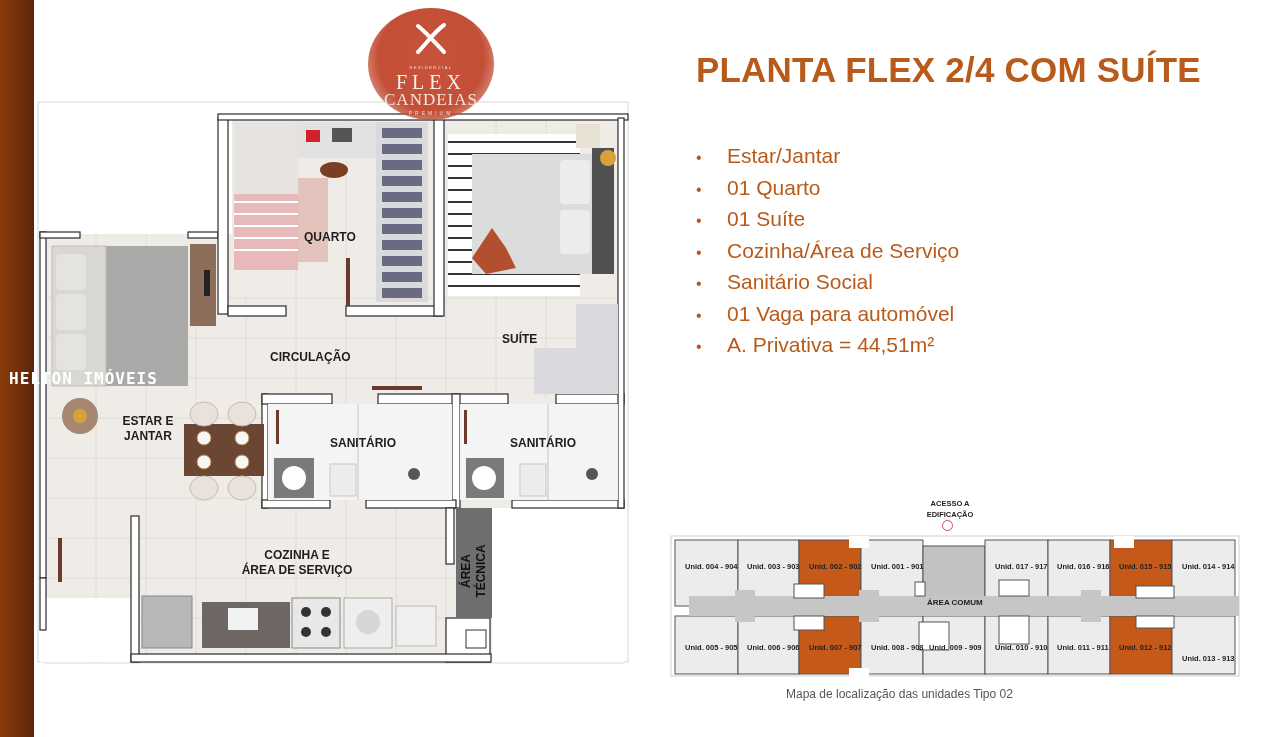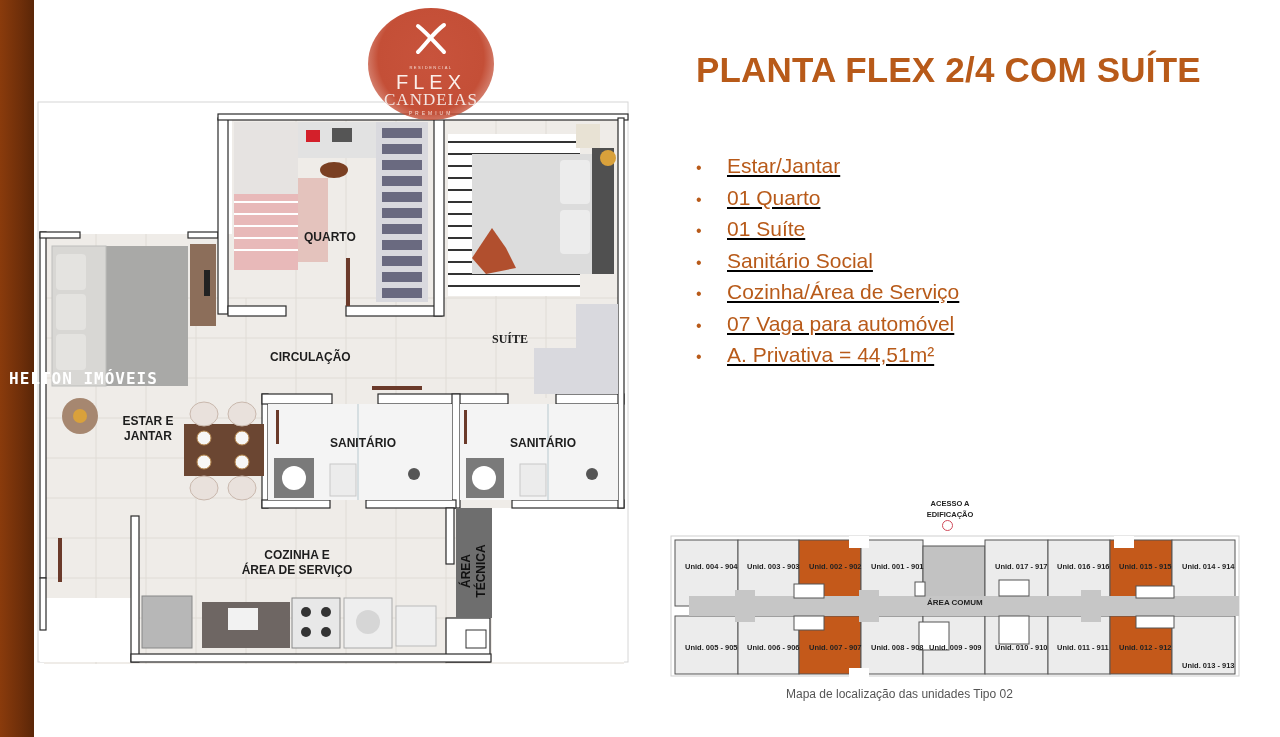--- a/index.html
+++ b/index.html
@@ -10,33 +10,33 @@
     background: linear-gradient(90deg, #8a3b0c 0%, #6f2f0a 60%, #5a2608 100%); }
   .watermark { position: absolute; left: 9px; top: 369px; font-family: "DejaVu Sans Mono", monospace;
     font-size: 16px; font-weight: bold; color: #ffffff; letter-spacing: 1px; z-index: 20; white-space: pre; }
 
   
   .logo { position: absolute; left: 368px; top: 8px; width: 126px; height: 112px; border-radius: 50%;
     background: radial-gradient(circle at 50% 45%, #c8533c 0%, #c44f37 60%, rgba(196,79,55,0.6) 80%, rgba(196,79,55,0) 100%);
     z-index: 10; text-align: center; color: #fff; }
   .logo-x { position: absolute; left: 46px; top: 14px; width: 34px; height: 34px; }
   .logo-small { position: absolute; top: 57px; left: 0; right: 0; font-size: 4px; letter-spacing: 1.5px; color: #f5dcd3; }
-  .logo-flex { position: absolute; top: 63px; left: 0; right: 0; font-family: Liberation Sans, sans-serif; font-size: 20px; letter-spacing: 5px; color: #fbeee9; }
+  .logo-flex { position: absolute; top: 63px; left: 0; right: 0; font-family: Liberation Serif, serif; font-size: 20px; letter-spacing: 5px; color: #fbeee9; }
   .logo-candeias { position: absolute; top: 82px; left: 0; right: 0; font-family: "Liberation Serif", serif; font-size: 17px; letter-spacing: 1px; color: #f4e6e2; }
   .logo-premium { position: absolute; top: 102px; left: 0; right: 0; font-size: 5px; letter-spacing: 3px; color: #f5dcd3; }
 
   
   .plan { position: absolute; left: 36px; top: 98px; width: 596px; height: 566px; }
   .plan svg { width: 100%; height: 100%; }
   .room-label { position: absolute; font-weight: bold; font-size: 12px; color: #1d1d1d; text-align: center; line-height: 15px; }
   .room-label.vert { transform: rotate(-90deg); transform-origin: center; }
 
   
   .title { position: absolute; left: 696px; top: 50px; font-size: 35px; color: #b85a19; letter-spacing: 0.2px; white-space: nowrap; }
-  .features { position: absolute; left: 696px; top: 151px; list-style: none; text-decoration: underline; }
+  .features { position: absolute; left: 696px; top: 141px; list-style: none; }
   .features li { font-size: 21px; color: #b85a19; line-height: 29.5px; white-space: nowrap; }
   .features li .bullet { display: inline-block; width: 31px; font-size: 16px; }
 
   
   .map { position: absolute; left: 669px; top: 498px; width: 573px; height: 182px; }
   .map-access { position: absolute; left: 236px; top: 0; width: 90px; text-align: center; font-size: 7.5px; font-weight: bold; color: #222; line-height: 11px; }
   .map-access-icon { position: absolute; left: 273px; top: 22px; width: 11px; height: 11px; border: 1px solid #d04a5a; border-radius: 50%; }
   .map-unit { position: absolute; font-size: 7.5px; font-weight: bold; color: #222; white-space: nowrap; margin-left: 8px; }
   .map-area-comum { position: absolute; left: 258px; top: 100px; font-size: 8px; font-weight: bold; color: #222; }
   .map-caption { position: absolute; left: 786px; top: 687px; font-size: 12px; color: #555; white-space: nowrap; }
@@ -238,21 +238,21 @@
         <circle cx="290" cy="534" r="5"></circle>
       </g>
     <rect x="308" y="500" width="48" height="50" fill="#eeeeee" stroke="#aaa"></rect>
     <circle cx="332" cy="524" r="12" fill="#d6d6d6"></circle>
     <rect x="360" y="508" width="40" height="40" fill="#efefef" stroke="#bbb"></rect>
 
     <rect x="22" y="440" width="4" height="44" fill="#6b3a2a"></rect>
   </svg>
 
   <div class="room-label" style="left:268px; top:132px;">QUARTO</div>
-  <div class="room-label" style="left:456px; top:234px;font-family:Liberation Serif, serif;">SUÍTE</div>
+  <div class="room-label" style="left:466px; top:234px;">SUÍTE</div>
   <div class="room-label" style="left:234px; top:252px;">CIRCULAÇÃO</div>
   <div class="room-label" style="left:82px; top:316px; width:60px;">
     <div>ESTAR E</div>
     <div>JANTAR</div>
   </div>
   <div class="room-label" style="left:294px; top:338px;">SANITÁRIO</div>
   <div class="room-label" style="left:474px; top:338px;">SANITÁRIO</div>
   <div class="room-label" style="left:196px; top:450px; width:130px;">
     <div>COZINHA E</div>
     <div>ÁREA DE SERVIÇO</div>
@@ -261,23 +261,23 @@
     <div>ÁREA</div>
     <div>TÉCNICA</div>
   </div>
 </div>
 
 <h1 class="title">PLANTA FLEX 2/4 COM SUÍTE</h1>
 <ul class="features">
   <li><span class="bullet">•</span><span>Estar/Jantar</span></li>
   <li><span class="bullet">•</span><span>01 Quarto</span></li>
   <li><span class="bullet">•</span><span>01 Suíte</span></li>
+  <li><span class="bullet">•</span><span>Cozinha/Área de Serviço</span></li>
   <li><span class="bullet">•</span><span>Sanitário Social</span></li>
-  <li><span class="bullet">•</span><span>Cozinha/Área de Serviço</span></li>
-  <li><span class="bullet">•</span><span>07 Vaga para automóvel</span></li>
+  <li><span class="bullet">•</span><span>01 Vaga para automóvel</span></li>
   <li><span class="bullet">•</span><span>A. Privativa = 44,51m²</span></li>
 </ul>
 
 <div class="map">
   <svg width="573" height="182" viewBox="0 0 573 182" style="position:absolute;left:0;top:0;">
     <rect x="2" y="38" width="568" height="140" fill="#ffffff" stroke="#cfcfcf"></rect>
 
     <g stroke="#555" stroke-width="1">
       <rect x="6" y="42" width="63" height="66" fill="#ececec"></rect>
       <rect x="69" y="42" width="61" height="66" fill="#ececec"></rect>
@@ -336,15 +336,15 @@
   <div class="map-unit" style="left:505px; top:64px;">Unid. 014 - 914</div>
 
   <div class="map-unit" style="left:8px; top:145px;">Unid. 005 - 905</div>
   <div class="map-unit" style="left:70px; top:145px;">Unid. 006 - 906</div>
   <div class="map-unit" style="left:132px; top:145px;">Unid. 007 - 907</div>
   <div class="map-unit" style="left:194px; top:145px;">Unid. 008 - 908</div>
   <div class="map-unit" style="left:252px; top:145px;">Unid. 009 - 909</div>
   <div class="map-unit" style="left:318px; top:145px;">Unid. 010 - 910</div>
   <div class="map-unit" style="left:380px; top:145px;">Unid. 011 - 911</div>
   <div class="map-unit" style="left:442px; top:145px;">Unid. 012 - 912</div>
-  <div class="map-unit" style="left:505px; top:163px;">Unid. 013 - 913</div>
+  <div class="map-unit" style="left:505px; top:156px;">Unid. 013 - 913</div>
 </div>
 <div class="map-caption">Mapa de localização das unidades Tipo 02</div>
 
 </body></html>

